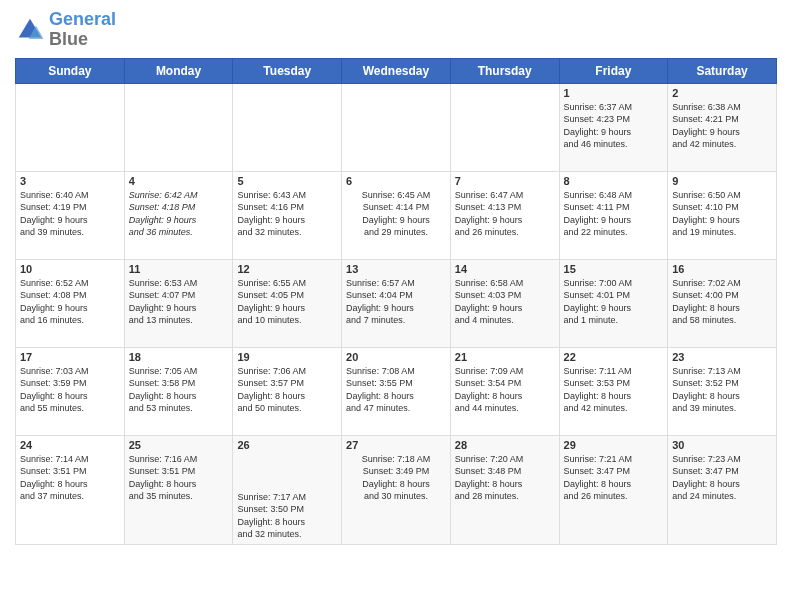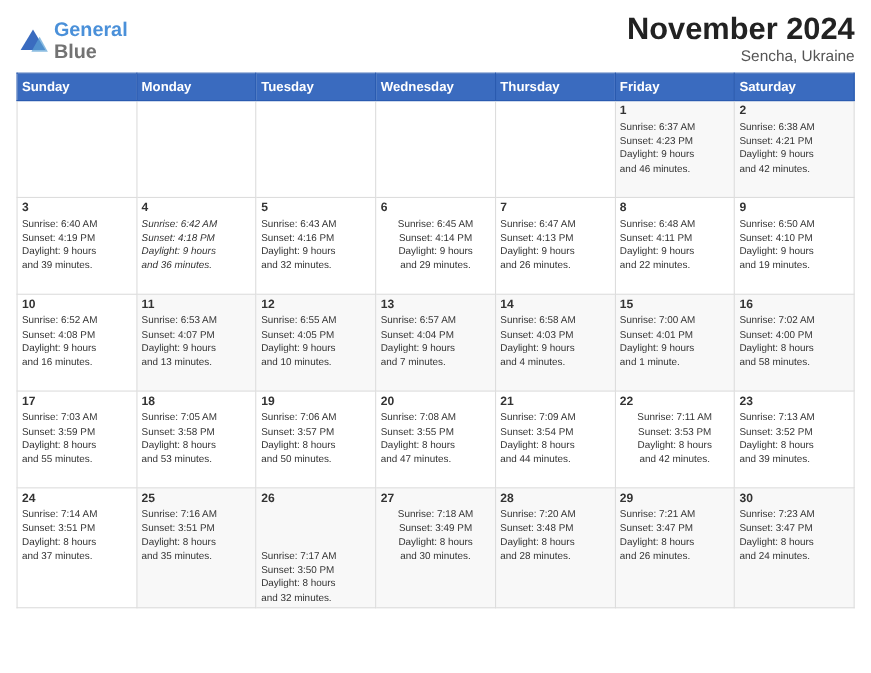--- a/index.html
+++ b/index.html
@@ -55,21 +55,21 @@
       width: 100%;
       border-collapse: collapse;
       table-layout: fixed;
     }
     .calendar thead tr th {
       background-color: #3a6bbf;
       color: white;
       font-size: 12px;
       font-weight: bold;
       padding: 5px 4px;
-      text-align: left;
+      text-align: center;
       border: 1px solid #2a5aaf;
     }
     .calendar tbody tr td {
       vertical-align: top;
       border: 1px solid #ddd;
       padding: 3px 4px;
       font-size: 9.5px;
       color: #333;
       height: 88px;
       background: #fff;
@@ -102,24 +102,20 @@
   <div class="header">
     <div class="logo">
       <svg class="logo-icon" viewBox="0 0 40 40">
         <polygon points="20,5 35,30 5,30" fill="#3a6bbf"></polygon>
         <polygon points="28,14 38,32 18,32" fill="#5a9fd4" opacity="0.7"></polygon>
       </svg>
       <div class="logo-text">
         <div><span>General</span></div>
         <div><span style="color:#737373">Blue</span></div>
       </div>
-    </div>
-    <div class="title-area">
-      <div class="month-title">November 2024</div>
-      <div class="subtitle">Sencha, Ukraine</div>
     </div>
   </div>
 
   <table class="calendar">
     <thead>
       <tr>
         <th>Sunday</th>
         <th>Monday</th>
         <th>Tuesday</th>
         <th>Wednesday</th>
@@ -283,21 +279,21 @@
           </td>
           <td>
             <span class="day-number">21</span>
             <div class="day-info" style="white-space: pre-line;">Sunrise: 7:09 AM
 Sunset: 3:54 PM
 Daylight: 8 hours
 and 44 minutes.</div>
           </td>
           <td>
             <span class="day-number">22</span>
-            <div class="day-info" style="white-space: pre-line; text-align: center;">Sunrise: 7:11 AM
+            <div class="day-info" style="white-space: pre-line;">Sunrise: 7:11 AM
 Sunset: 3:53 PM
 Daylight: 8 hours
 and 42 minutes.</div>
           </td>
           <td>
             <span class="day-number">23</span>
             <div class="day-info" style="white-space: pre-line;">Sunrise: 7:13 AM
 Sunset: 3:52 PM
 Daylight: 8 hours
 and 39 minutes.</div>

